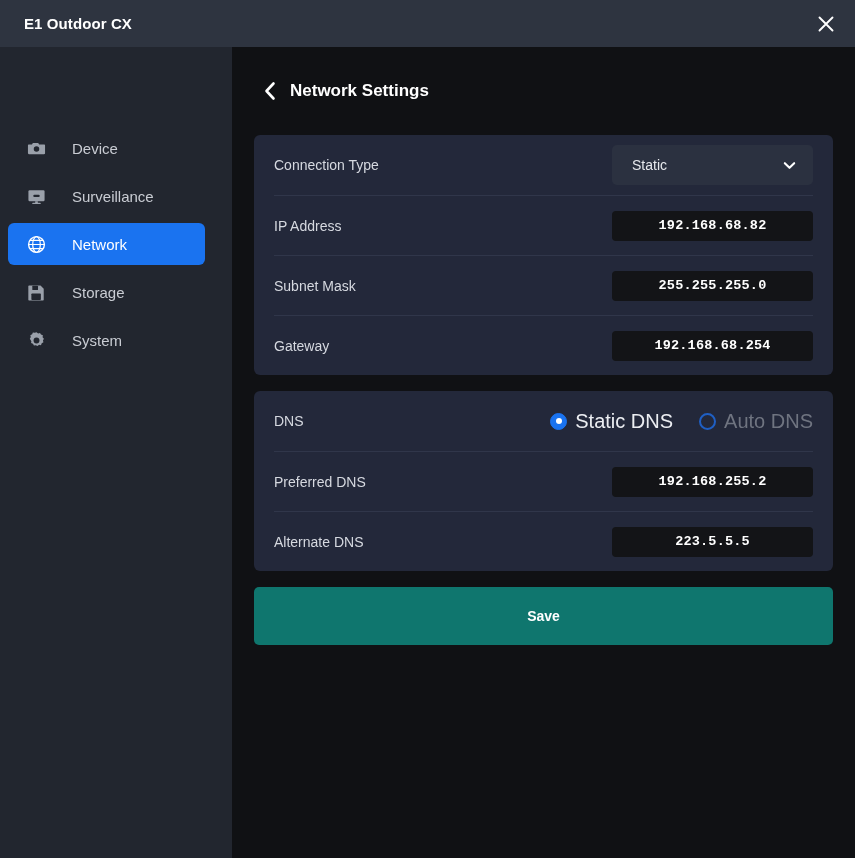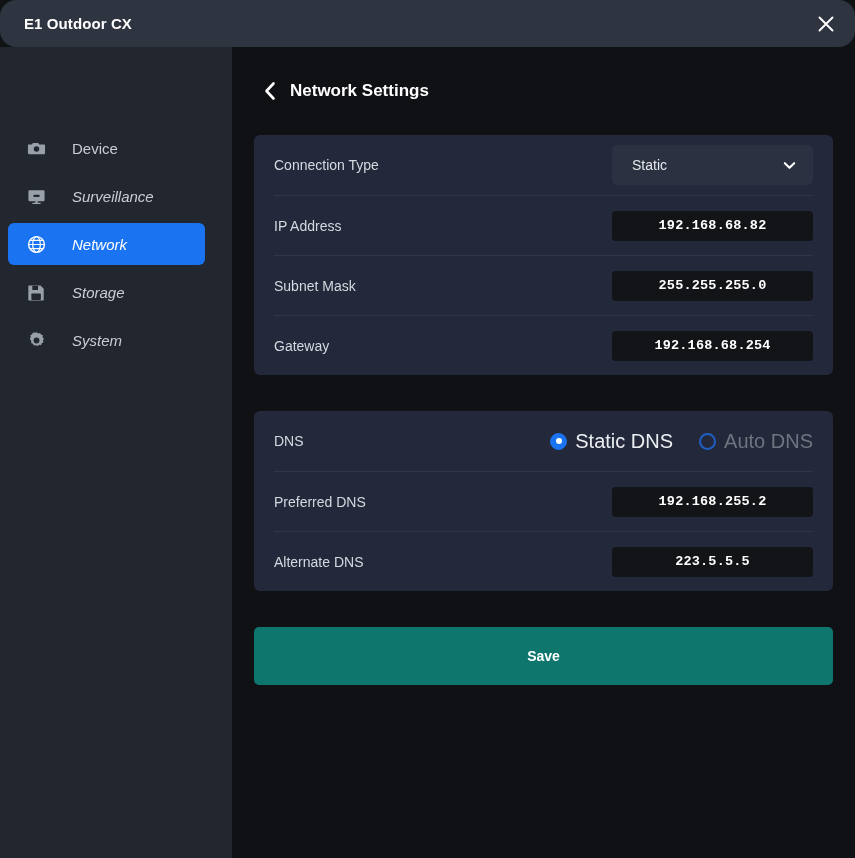--- a/index.html
+++ b/index.html
@@ -23,21 +23,20 @@
 
   
   .titlebar {
     height: 47px;
     min-height: 47px;
     background: #2e3440;
     display: flex;
     align-items: center;
     justify-content: space-between;
     padding: 0 0 0 24px;
-    border-radius: 16px;
   }
   .titlebar-title {
     font-size: 15px;
     font-weight: bold;
     color: #ffffff;
     letter-spacing: 0.1px;
   }
   .close-btn {
     width: 58px;
     height: 47px;
@@ -65,21 +64,21 @@
   .nav-item {
     display: flex;
     align-items: center;
     height: 42px;
     margin: 0 27px 6px 8px;
     padding-left: 18px;
     border-radius: 6px;
     cursor: pointer;
     color: #b9bdc6;
   }
-  .nav-item + .nav-item { margin-top: 6px; font-style: italic; }
+  .nav-item + .nav-item { margin-top: 6px; }
   .nav-item .nav-icon {
     width: 20px;
     height: 20px;
     display: flex;
     align-items: center;
     justify-content: center;
     margin-right: 14px;
     color: #9aa0aa;
   }
   .nav-item .nav-label {
@@ -119,21 +118,21 @@
   .page-title {
     font-size: 17px;
     font-weight: bold;
     color: #ffffff;
   }
 
   
   .card {
     background: #23283a;
     border-radius: 6px;
-    margin-bottom: 36px;
+    margin-bottom: 16px;
     padding: 0 20px;
   }
   .row {
     display: flex;
     align-items: center;
     justify-content: space-between;
     height: 60px;
     border-top: 1px solid #30364a;
   }
   .row:first-child { border-top: none; }

